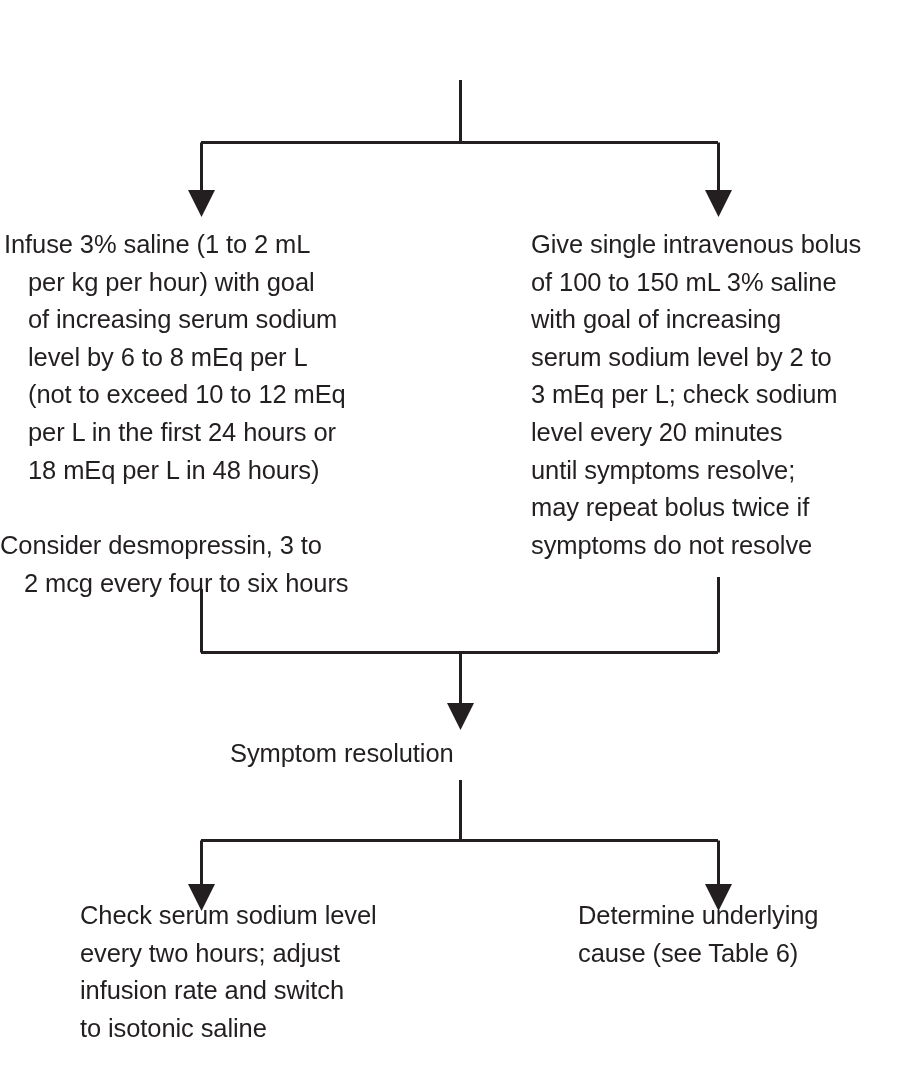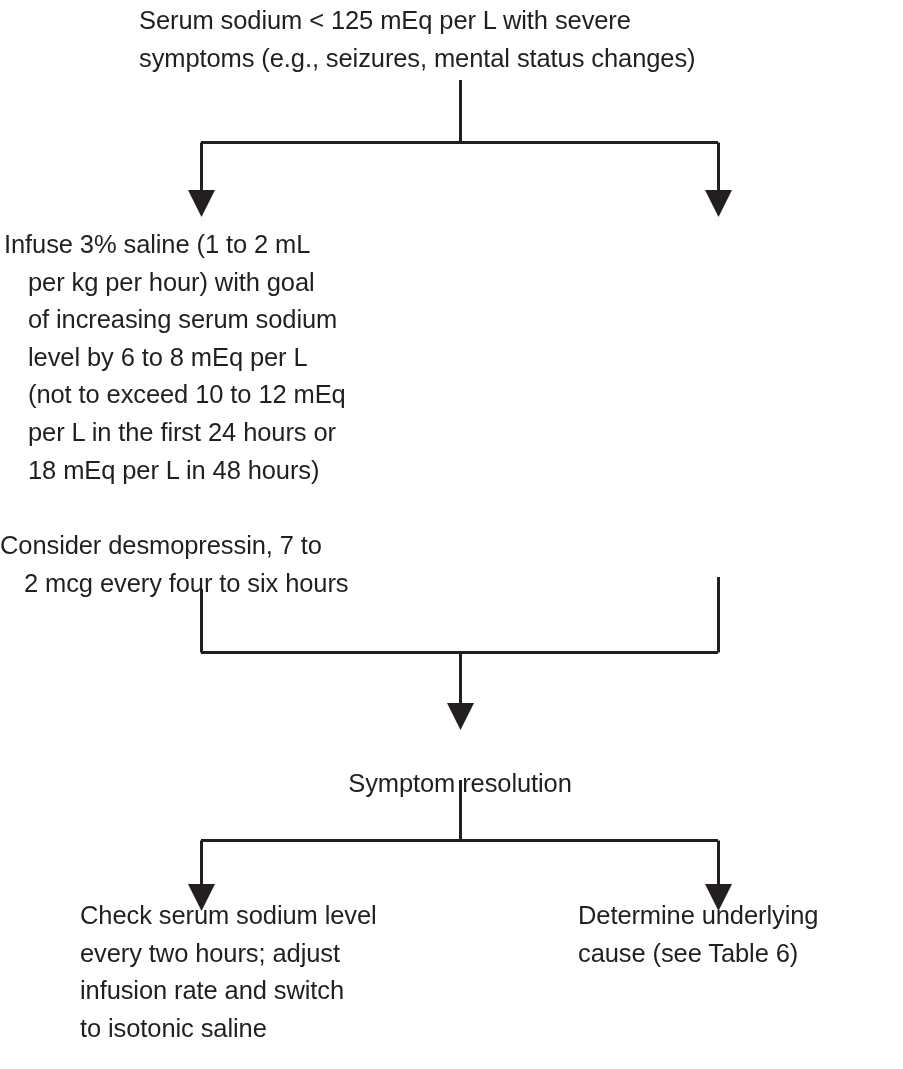--- a/index.html
+++ b/index.html
@@ -57,23 +57,22 @@
   }
   
   #node-right-bolus {
     left: 531px;
     top: 226px;
     width: 372px;
   }
   
   #node-symptom-resolution {
     left: 230px;
-    top: 765px;
+    top: 735px;
     width: 460px;
-    text-align: center;
   }
   
   #node-bottom-left {
     left: 32px;
     top: 897px;
     width: 400px;
     margin-left: 48px;
   }
   #node-bottom-right {
     left: 578px;
@@ -117,34 +116,41 @@
 
     <path class="line" d="M 201 840.5 L 718 840.5"></path>
 
     <path class="line" d="M 201.5 840.5 L 201.5 887"></path>
     <polygon class="arrowhead" points="188,884 215,884 201.5,911"></polygon>
 
     <path class="line" d="M 718.5 840.5 L 718.5 887"></path>
     <polygon class="arrowhead" points="705,884 732,884 718.5,911"></polygon>
   </svg>
 
-  <div class="node" id="node-top">Serum sodium &lt; 125 mEq per L with severe
-symptoms (e.g., seizures, mental status changes)</div>
 
   <div class="node" id="node-left-treatment">Infuse 3% saline (1 to 2 mL
 per kg per hour) with goal
 of increasing serum sodium
 level by 6 to 8 mEq per L
 (not to exceed 10 to 12 mEq
 per L in the first 24 hours or
 18 mEq per L in 48 hours)</div>
 
-  <div class="node" id="node-left-desmopressin">Consider desmopressin, 7 to
+  <div class="node" id="node-left-desmopressin">Consider desmopressin, 3 to
 2 mcg every four to six hours</div>
 
+  <div class="node" id="node-right-bolus">Give single intravenous bolus
+of 100 to 150 mL 3% saline
+with goal of increasing
+serum sodium level by 2 to
+3 mEq per L; check sodium
+level every 20 minutes
+until symptoms resolve;
+may repeat bolus twice if
+symptoms do not resolve</div>
 
   <div class="node" id="node-symptom-resolution">Symptom resolution</div>
 
   <div class="node" id="node-bottom-left">Check serum sodium level
 every two hours; adjust
 infusion rate and switch
 to isotonic saline</div>
 
   <div class="node" id="node-bottom-right">Determine underlying
 cause (see Table 6)</div>

